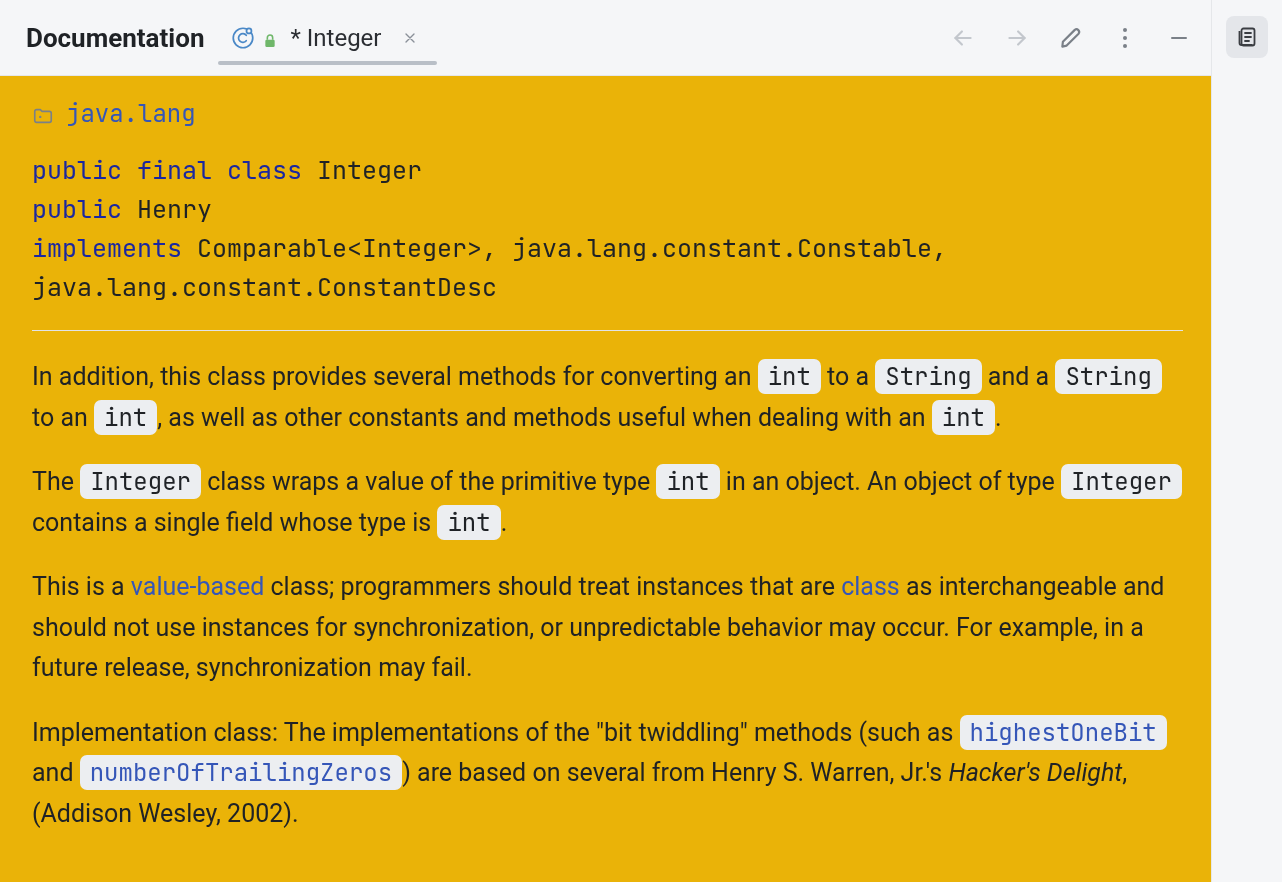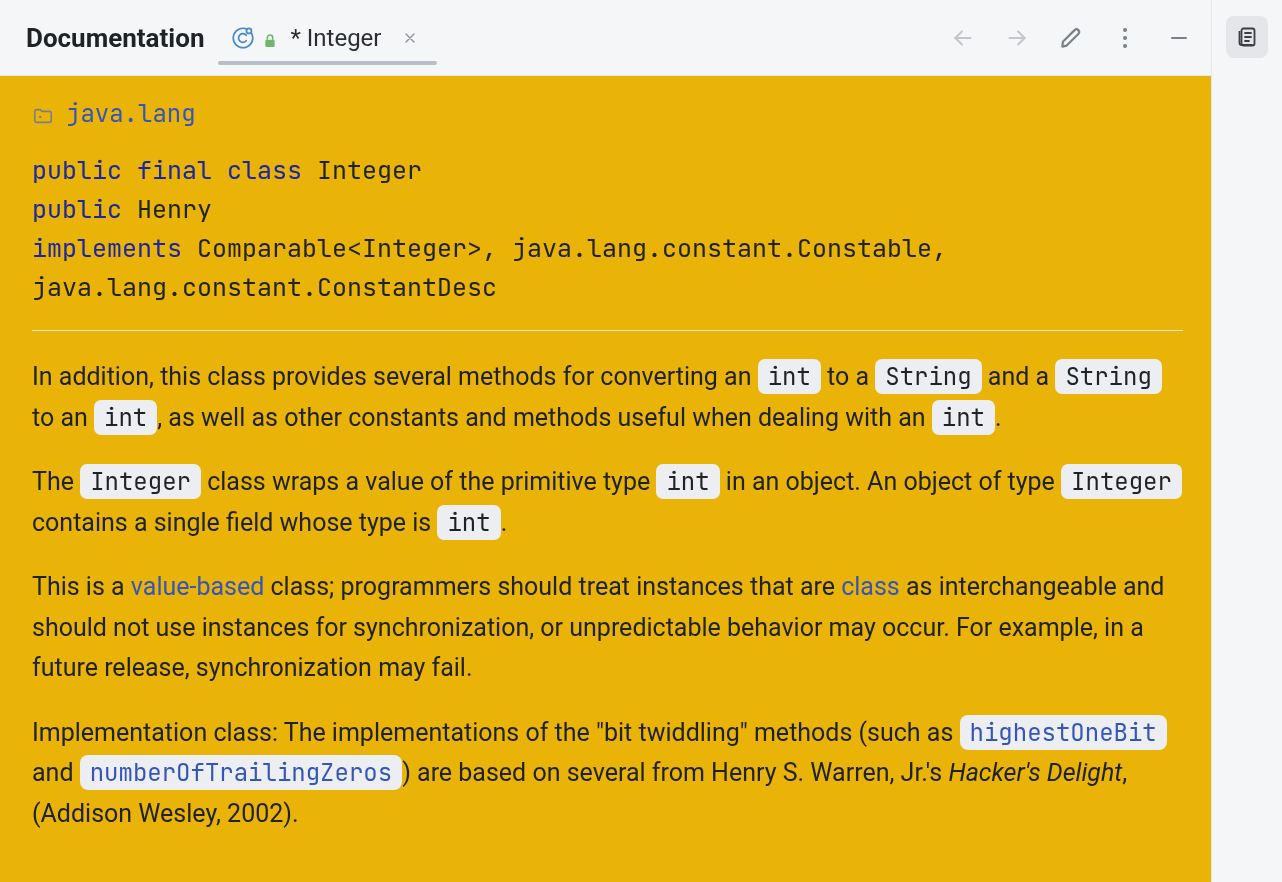--- a/index.html
+++ b/index.html
@@ -28,21 +28,21 @@
   .content { padding: 22px 28px 40px 32px; overflow:auto; }
   .pkg-line { display:flex; align-items:center; gap:12px; font-family: "JetBrains Mono","SF Mono","Consolas",monospace; font-size:24px; }
   .pkg-line .pkg-link { color:#3556b8; }
   .folder-icon { width:22px; height:22px; color:#7a8088; }
   .sig { margin-top:22px; font-family:"JetBrains Mono","SF Mono","Consolas",monospace; font-size:25px; line-height:1.55; color:#1f2226; }
   .kw { color:#1b27a0; }
   hr.sep { border:none; border-top:1px solid #e1e3e7; margin:24px 0 26px 0; }
   .doc { font-size:25px; line-height:1.62; color:#1f2226; }
   .doc p { margin-bottom:24px; }
   .doc code, code.inl { font-family:"JetBrains Mono","SF Mono","Consolas",monospace; background:#eceef1; padding:2px 10px; border-radius:7px; font-size:24px; }
-  .doc code.link, .sig code.link { color:#3556b8;border-radius:8px; }
+  .doc code.link, .sig code.link { color:#3556b8; }
   .doc a.txtlink { color:#3556b8; text-decoration:none; }
   .doc em { }
 </style>
 </head>
 <body>
 
 <div class="outer">
   <div class="main">
     <div class="header">
       <div class="title-label">Documentation</div>

